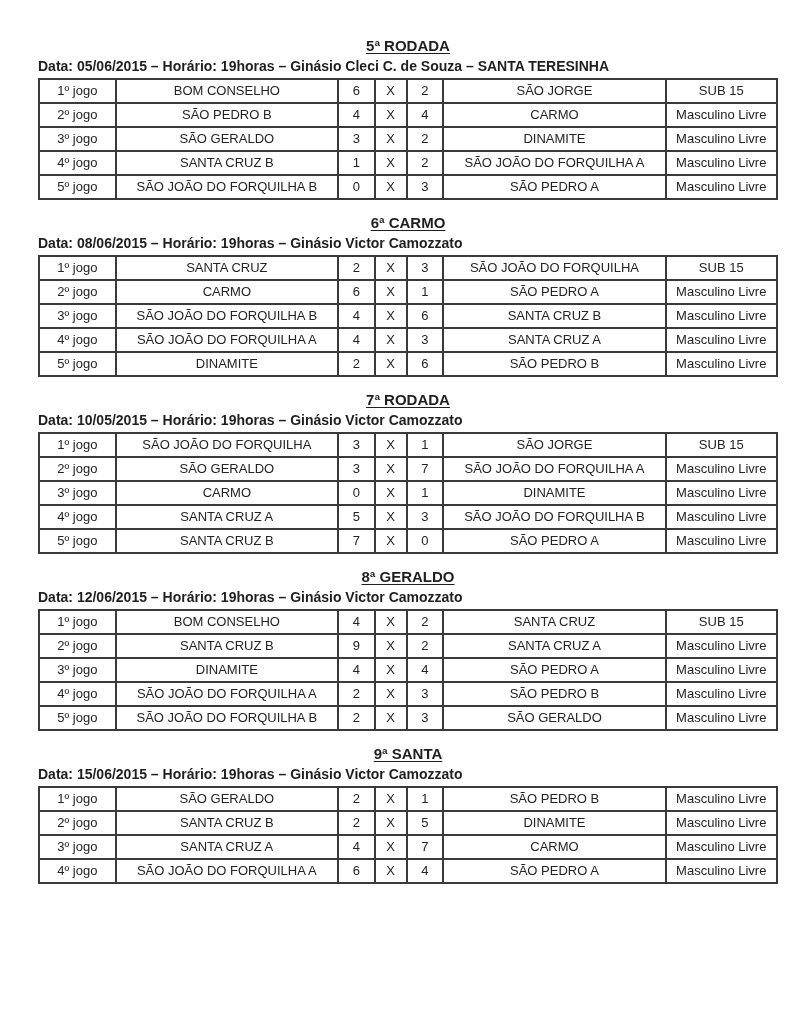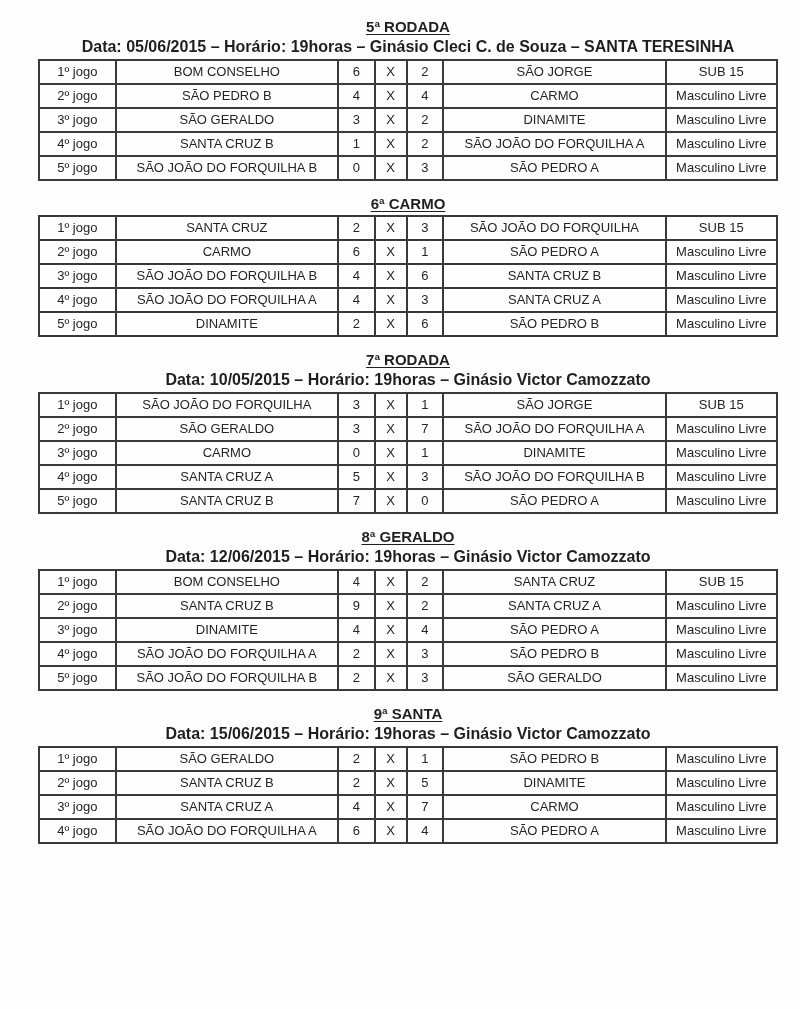--- a/index.html
+++ b/index.html
@@ -5,21 +5,21 @@
   html, body {
     margin: 0;
     padding: 0;
     background: #ffffff;
   }
   .page {
     width: 800px;
     height: 1009px;
     background: #fefefe;
     box-sizing: border-box;
-    padding-top: 18px;
+    padding-top: 37px;
     font-family: "Liberation Sans", sans-serif;
     color: #1f1f1f;
     overflow: hidden;
   }
   .content {
     width: 740px;
     margin-left: 38px;
   }
   section.round {
     margin-bottom: 14px;
@@ -28,22 +28,21 @@
     margin: 0 0 2px 0;
     text-align: center;
     font-size: 15px;
     line-height: 18px;
     font-weight: bold;
     text-decoration: underline;
     text-underline-offset: 2px;
   }
   .round-subtitle {
     margin: 0 0 3px 0;
-    text-align: center;
-    font-size: 16px;
+    font-size: 14px;
     line-height: 18px;
     font-weight: bold;
   }
   table.results {
     width: 100%;
     border-collapse: collapse;
     table-layout: fixed;
     border-radius: 9px;
   }
   table.results td {
@@ -127,20 +126,21 @@
               <td>3</td>
               <td>SÃO PEDRO A</td>
               <td>Masculino Livre</td>
             </tr>
           </tbody>
     </table>
   </section>
 
   <section class="round">
     <h2 class="round-title">6ª CARMO</h2>
+    <p class="round-subtitle">Data: 08/06/2015 – Horário: 19horas – Ginásio Victor Camozzato</p>
     <table class="results">
       <colgroup>
         <col class="col-jogo">
         <col class="col-team">
         <col class="col-score">
         <col class="col-x">
         <col class="col-score">
         <col class="col-team">
         <col class="col-cat">
       </colgroup>

